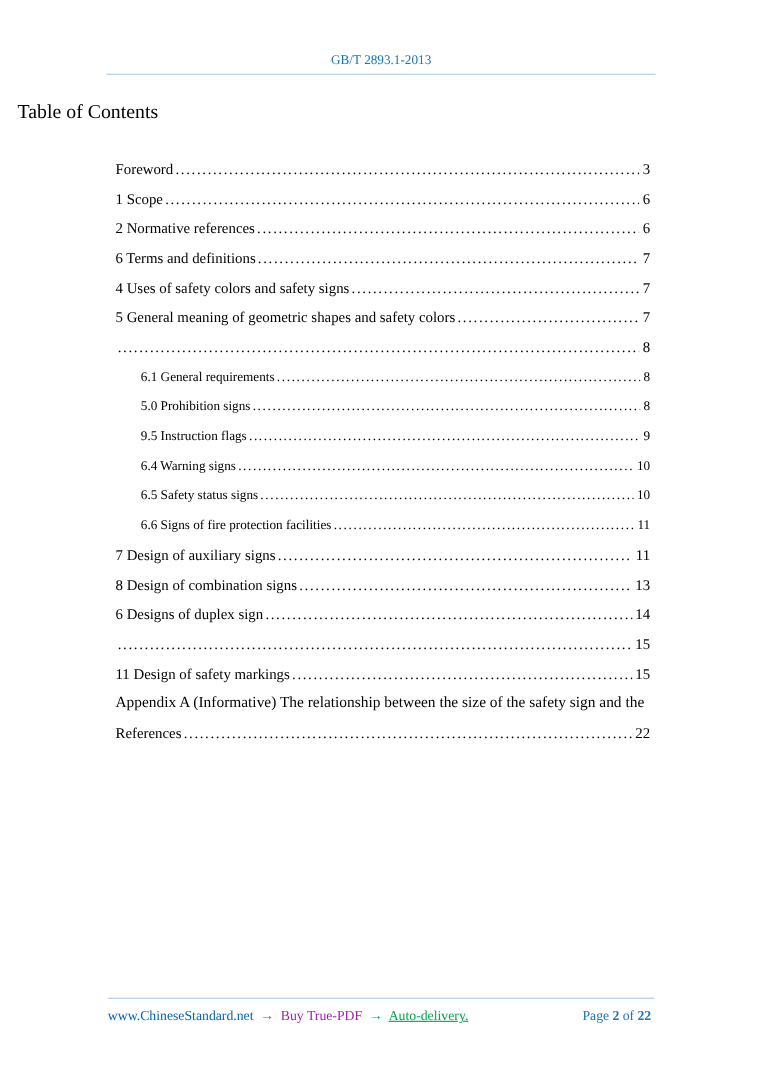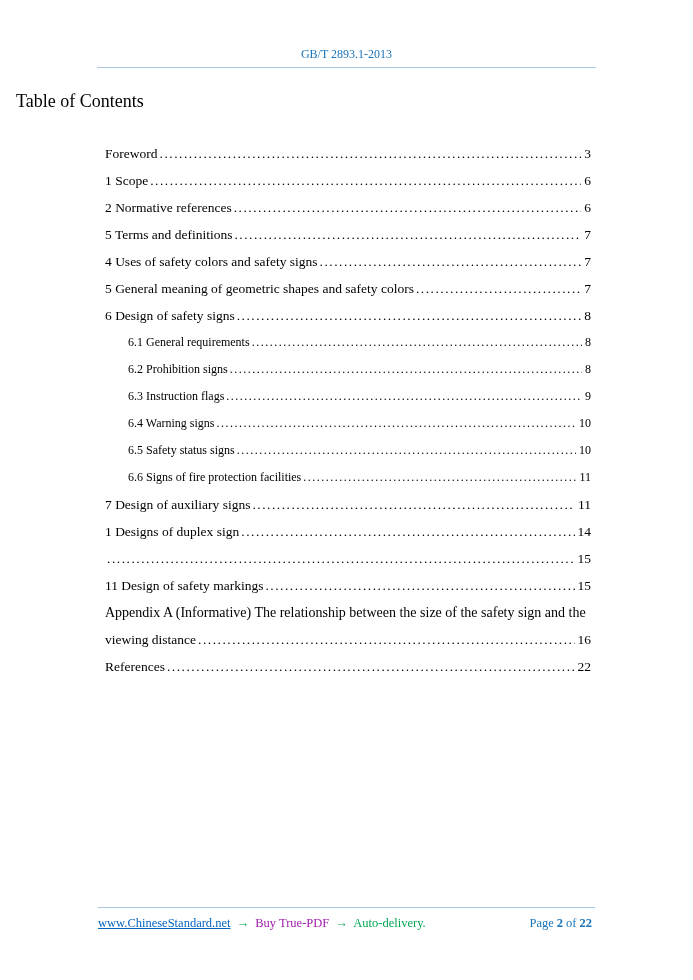--- a/index.html
+++ b/index.html
@@ -80,27 +80,26 @@
   .doc-footer {
     position: absolute;
     top: 916px; left: 98px; right: 98px;
     display: flex;
     justify-content: space-between;
     align-items: baseline;
     font-size: 12.5px;
   }
   .f-link {
     color: #0563c1;
-    text-decoration: underline;
     cursor: pointer;
     margin-top: 24px;
   }
   .f-arrow { color: #00a550; padding: 0 3px; }
   .f-buy { color: #a21caf; }
-  .f-delivery { color: #00a550; }
+  .f-delivery { color: #00a550; text-decoration: underline; }
   .f-page { color: #1a74b9; }
   .f-page .num { font-weight: bold; padding: 0 3px; }
 </style>
 </head>
 <body>
 
 <div class="page">
 
   <div class="doc-header">GB/T 2893.1-2013</div>
   <div class="header-rule"></div>
@@ -132,21 +131,21 @@
     <div class="row">
       <span class="label">2 Normative references</span>
       <span class="dots"></span>
       <span class="page-num">6</span>
     </div>
   </div>
 
   <div class="entry">
 
     <div class="row">
-      <span class="label">5 Terms and definitions</span>
+      <span class="label">6 Terms and definitions</span>
       <span class="dots"></span>
       <span class="page-num">7</span>
     </div>
   </div>
 
   <div class="entry">
 
     <div class="row">
       <span class="label">4 Uses of safety colors and safety signs</span>
       <span class="dots"></span>
@@ -159,48 +158,47 @@
     <div class="row">
       <span class="label">5 General meaning of geometric shapes and safety colors</span>
       <span class="dots"></span>
       <span class="page-num">7</span>
     </div>
   </div>
 
   <div class="entry">
 
     <div class="row">
-      <span class="label">6 Design of safety signs</span>
       <span class="dots"></span>
       <span class="page-num">8</span>
     </div>
   </div>
 
   <div class="entry sub">
 
     <div class="row">
       <span class="label">6.1 General requirements</span>
       <span class="dots"></span>
       <span class="page-num">8</span>
     </div>
   </div>
 
   <div class="entry sub">
 
     <div class="row">
-      <span class="label">6.2 Prohibition signs</span>
+      <span class="label">5.0 Prohibition signs</span>
       <span class="dots"></span>
       <span class="page-num">8</span>
     </div>
   </div>
 
   <div class="entry sub">
 
     <div class="row">
-      <span class="label">6.3 Instruction flags</span>
+      <span class="label">9.5 Instruction flags</span>
       <span class="dots"></span>
       <span class="page-num">9</span>
     </div>
   </div>
 
   <div class="entry sub">
 
     <div class="row">
       <span class="label">6.4 Warning signs</span>
       <span class="dots"></span>
@@ -228,25 +226,33 @@
 
   <div class="entry">
 
     <div class="row">
       <span class="label">7 Design of auxiliary signs</span>
       <span class="dots"></span>
       <span class="page-num">11</span>
     </div>
   </div>
 
-
-  <div class="entry">
-
-    <div class="row">
-      <span class="label">1 Designs of duplex sign</span>
+  <div class="entry">
+
+    <div class="row">
+      <span class="label">8 Design of combination signs</span>
+      <span class="dots"></span>
+      <span class="page-num">13</span>
+    </div>
+  </div>
+
+  <div class="entry">
+
+    <div class="row">
+      <span class="label">6 Designs of duplex sign</span>
       <span class="dots"></span>
       <span class="page-num">14</span>
     </div>
   </div>
 
   <div class="entry">
 
     <div class="row">
       <span class="dots"></span>
       <span class="page-num">15</span>
@@ -257,25 +263,20 @@
 
     <div class="row">
       <span class="label">11 Design of safety markings</span>
       <span class="dots"></span>
       <span class="page-num">15</span>
     </div>
   </div>
 
   <div class="entry">
     <div class="preline">Appendix A (Informative) The relationship between the size of the safety sign and the</div>
-    <div class="row">
-      <span class="label">viewing distance</span>
-      <span class="dots"></span>
-      <span class="page-num">16</span>
-    </div>
   </div>
 
   <div class="entry">
 
     <div class="row">
       <span class="label">References</span>
       <span class="dots"></span>
       <span class="page-num">22</span>
     </div>
   </div>

